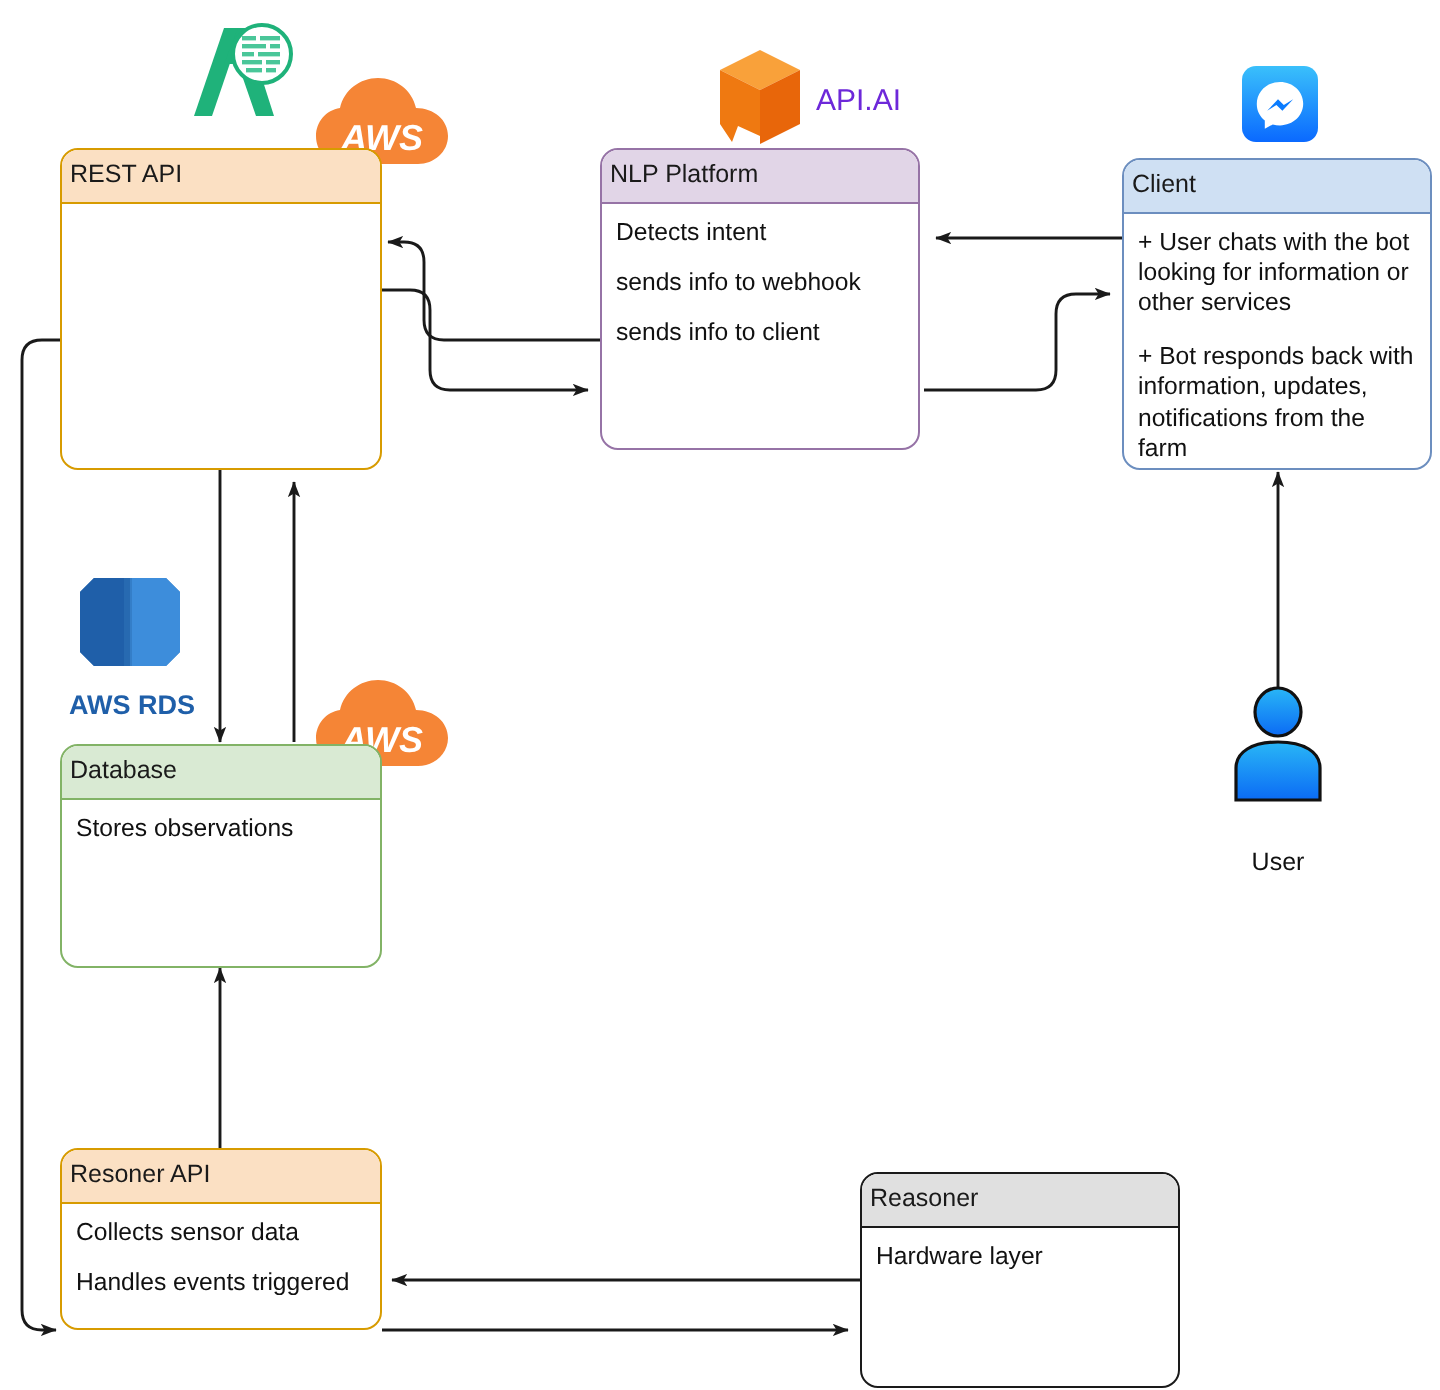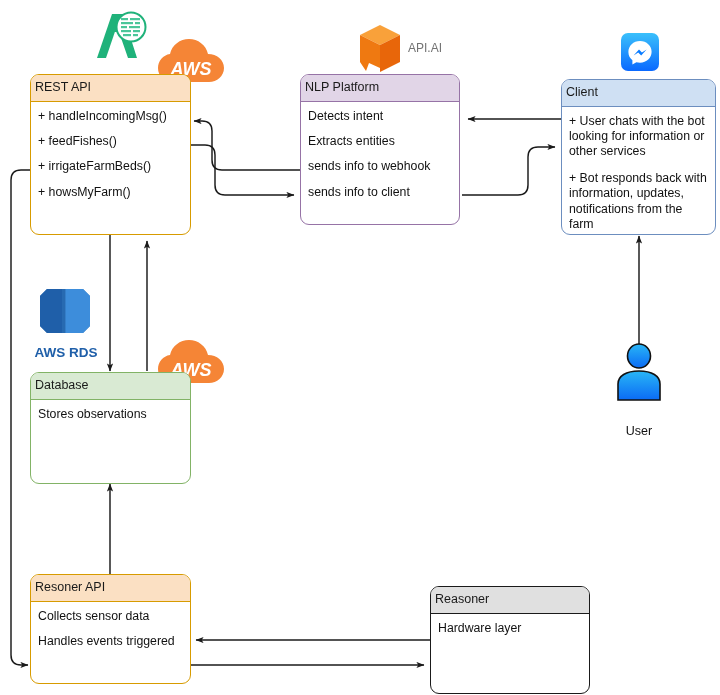--- a/index.html
+++ b/index.html
@@ -75,21 +75,21 @@
 
   
   .icon-wrap { position: absolute; }
   .icon-cap {
     position: absolute;
     text-align: center;
     font-size: 12.5px;
     line-height: 1.15;
   }
   .cap-rds { color:#1f5fa9; font-weight:bold; font-size:13.5px; }
-  .cap-apiai { color:#737373; font-size:12px; }
+  .cap-apiai { color:#6d28d9; font-size:15px; }
   .cap-user { color:#111; font-size:12.5px; }
 </style>
 </head>
 <body>
 
 <div id="canvas">
 
   <svg id="wires" viewBox="0 0 720 695" width="720" height="695">
     <defs>
       <marker id="ah" markerWidth="9" markerHeight="9" refX="7.6" refY="3.1" orient="auto" markerUnits="userSpaceOnUse">
@@ -203,54 +203,47 @@
         </linearGradient>
       </defs>
       <ellipse cx="27" cy="13" rx="11.5" ry="12" fill="url(#usrg)" stroke="#111" stroke-width="1.6"></ellipse>
       <path d="M6,57 L6,41 C6,33 14,28 27,28 C40,28 48,33 48,41 L48,57 Z" fill="url(#usrg)" stroke="#111" stroke-width="1.6"></path>
     </svg>
   </div>
   <div class="icon-cap cap-user" style="left:604px; top:424px; width:70px;">User</div>
 
   <div class="uml theme-orange" style="left:30px; top:74px; width:161px; height:161px;">
     <div class="hdr">REST API</div>
-    <div class="body">
-      <div class="row">+ handleIncomingMsg()</div>
-      <div class="row">+ feedFishes()</div>
-      <div class="row">+ irrigateFarmBeds()</div>
-      <div class="row">+ howsMyFarm()</div>
-    </div>
   </div>
 
   <div class="uml theme-purple" style="left:300px; top:74px; width:160px; height:151px;">
     <div class="hdr">NLP Platform</div>
     <div class="body">
       <div class="row">Detects intent</div>
-      <div class="row">Extracts entities</div>
       <div class="row">sends info to webhook</div>
       <div class="row">sends info to client</div>
     </div>
   </div>
 
   <div class="uml theme-green" style="left:30px; top:372px; width:161px; height:112px;">
     <div class="hdr">Database</div>
     <div class="body">
       <div class="row">Stores observations</div>
     </div>
   </div>
 
   <div class="uml theme-blue" style="left:561px; top:79px; width:155px; height:156px;">
     <div class="hdr">Client</div>
     <div class="body">
       <div class="row client-row">+ User chats with the bot looking for information or other services</div>
       <div class="row client-row">+ Bot responds back with information, updates, notifications from the farm</div>
     </div>
   </div>
 
-  <div class="uml theme-orange" style="left:30px; top:574px; width:161px; height:110px;">
+  <div class="uml theme-orange" style="left:30px; top:574px; width:161px; height:91px;">
     <div class="hdr">Resoner API</div>
     <div class="body">
       <div class="row">Collects sensor data</div>
       <div class="row">Handles events triggered</div>
     </div>
   </div>
 
   <div class="uml theme-gray" style="left:430px; top:586px; width:160px; height:108px;">
     <div class="hdr">Reasoner</div>
     <div class="body">

